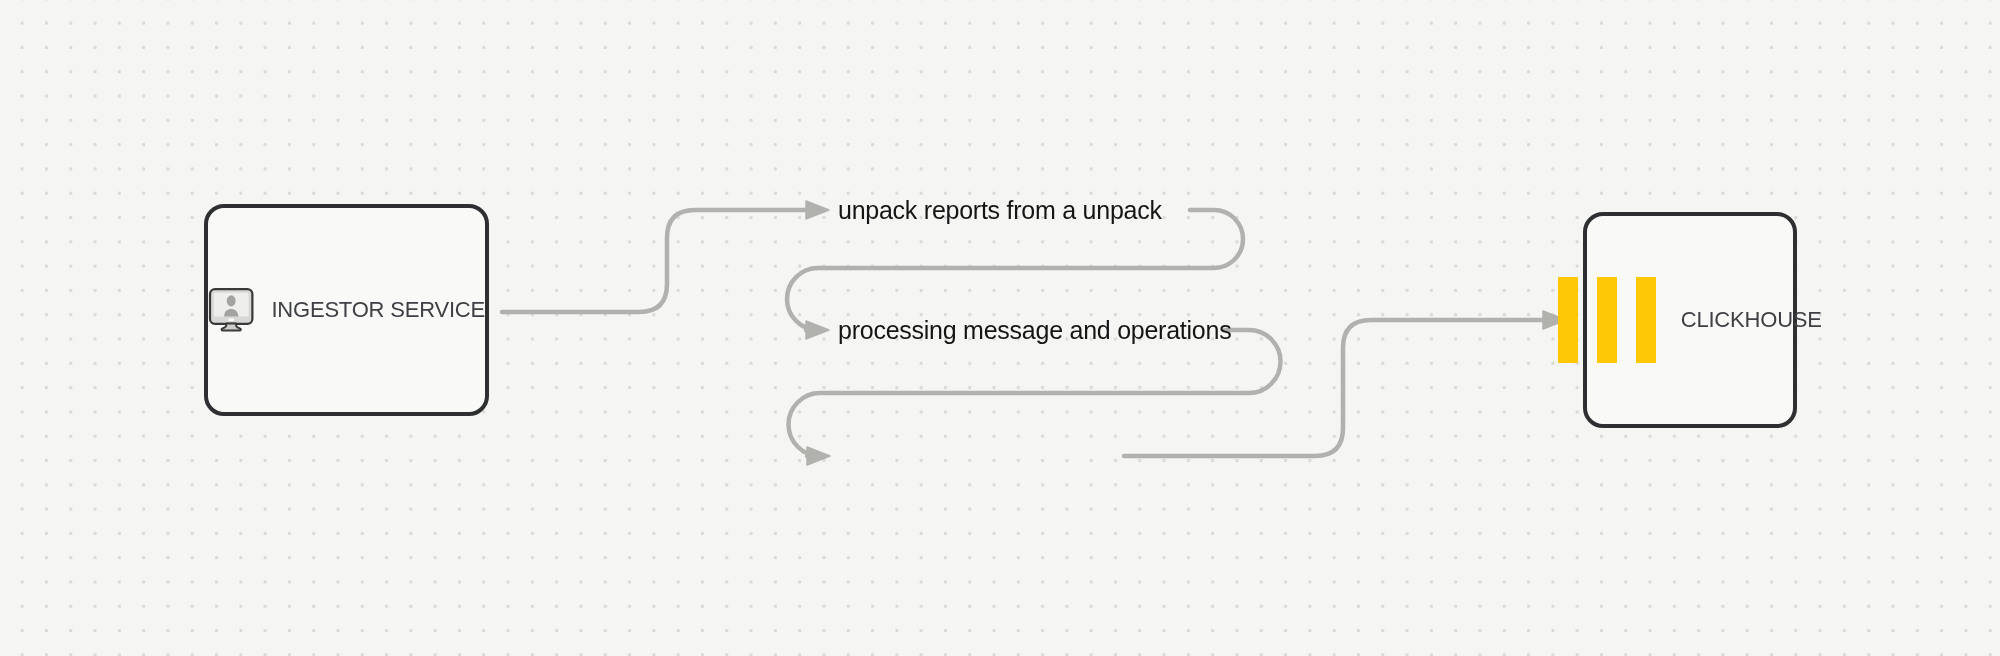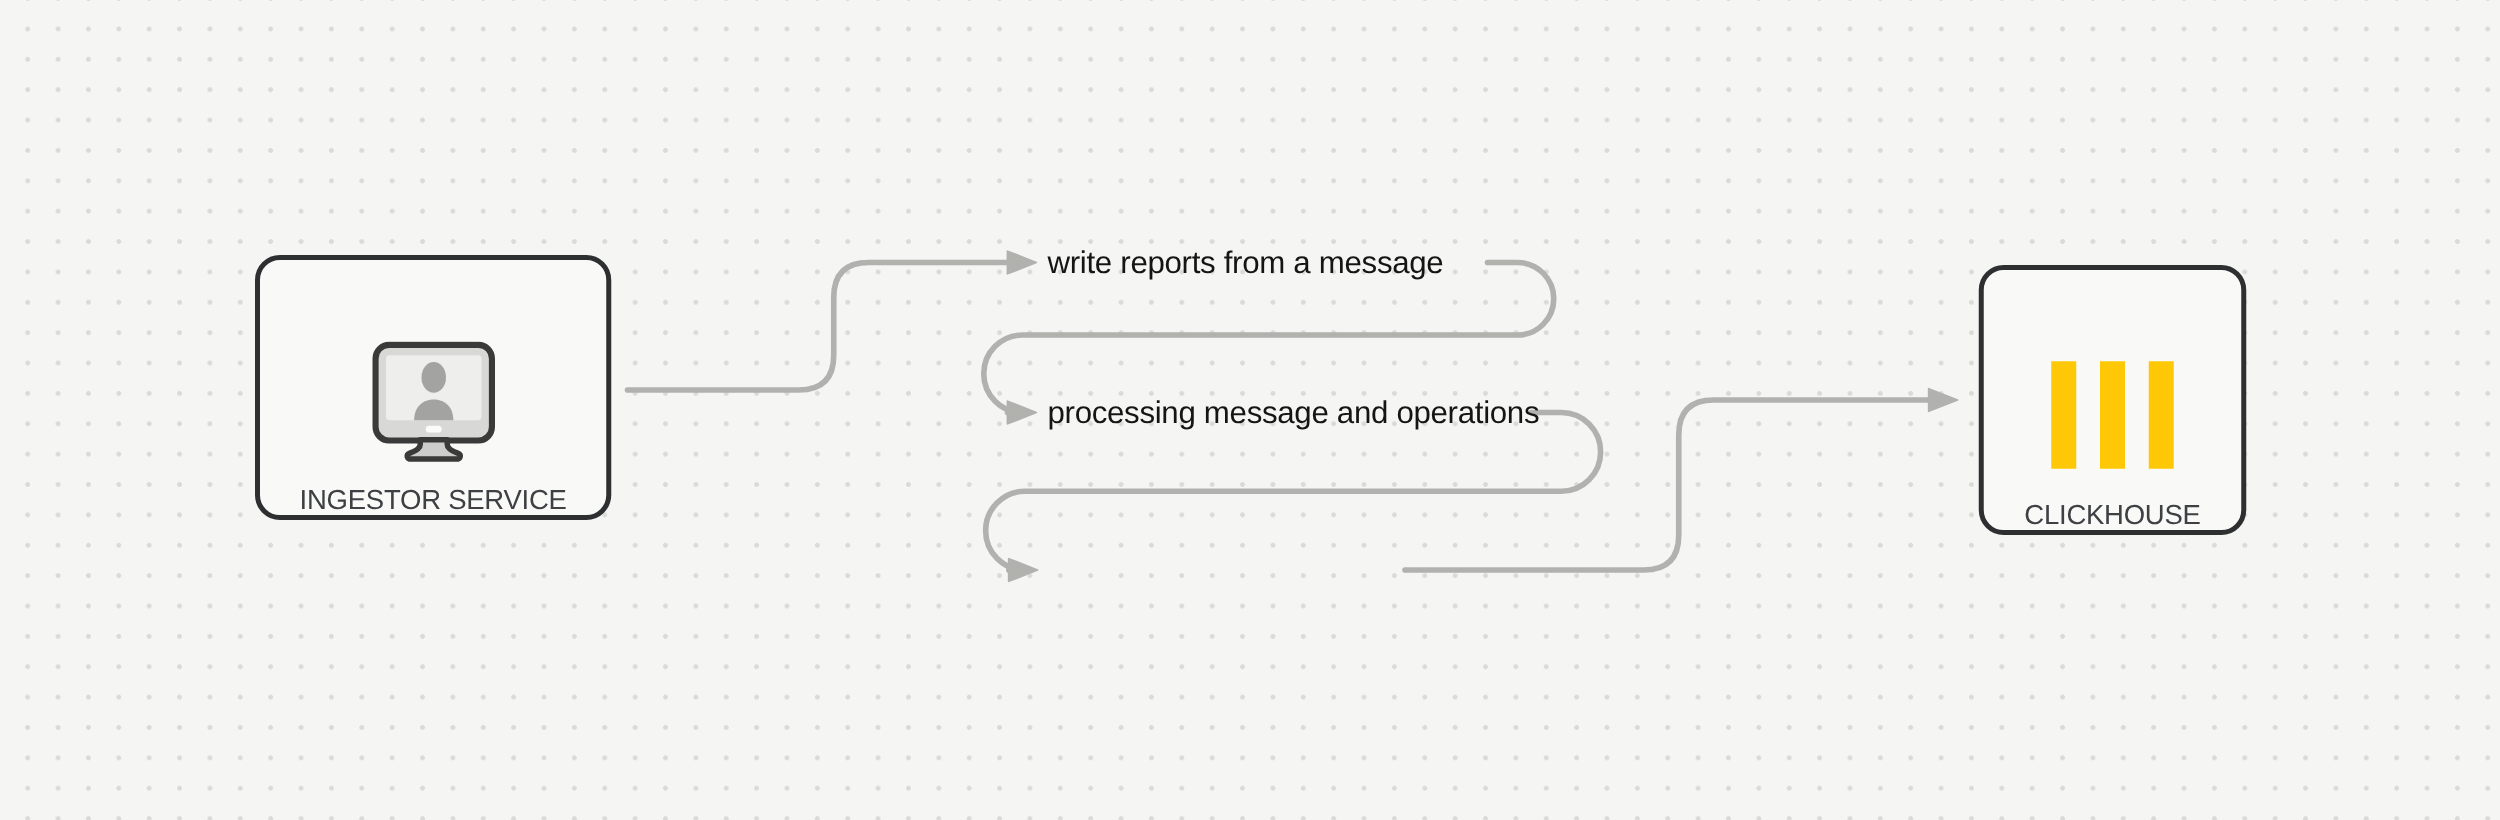--- a/index.html
+++ b/index.html
@@ -41,21 +41,21 @@
     stroke-linecap:round;
     stroke-linejoin:round;
   }
   .arrowhead{fill:var(--connector);stroke:var(--connector);stroke-width:1.5;stroke-linejoin:round;}
 
   .node{
     position:absolute;
     background:var(--node-fill);
     border:4px solid var(--node-border);
     border-radius:20px;
-    display:flex;flex-direction:column;align-items:center;justify-content:flex-end;
+    display:flex;flex-direction:row;align-items:center;justify-content:center;
   }
   .node-ingestor{left:204px;top:204px;width:285px;height:212px;gap:17px;}
   .node-clickhouse{left:1583px;top:212px;width:214px;height:216px;gap:25px;}
   .node-label{
     font-size:22px;
     letter-spacing:-0.2px;
     color:var(--node-label-text);
     white-space:nowrap;
     line-height:24px;
   }
@@ -112,16 +112,16 @@
 
   <div class="node node-clickhouse">
     <div class="clickhouse-bars">
       <div class="bar"></div>
       <div class="bar"></div>
       <div class="bar"></div>
     </div>
     <div class="node-label">CLICKHOUSE</div>
   </div>
 
-  <div class="flow-label flow-label-1">write reports from a message</div>
+  <div class="flow-label flow-label-1">unpack reports from a unpack</div>
   <div class="flow-label flow-label-2">processing message and operations</div>
 
 </div>
 
 </body></html>

